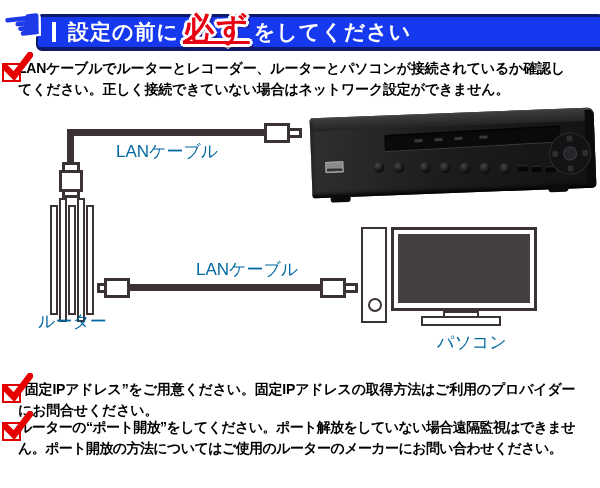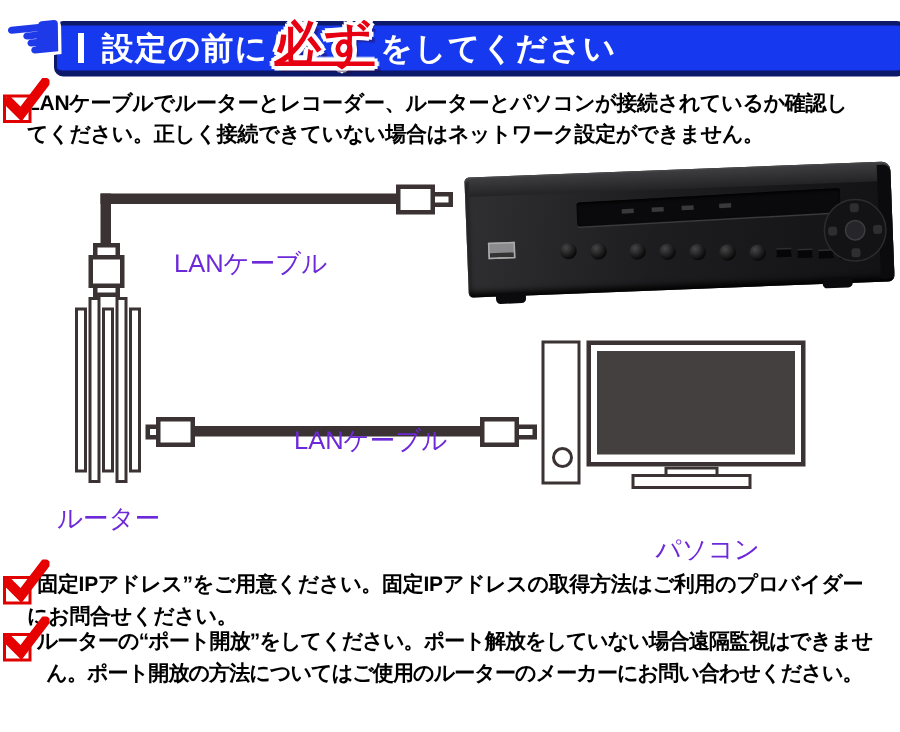--- a/index.html
+++ b/index.html
@@ -23,28 +23,28 @@
         text-shadow:-2px -2px 0 #fff,2px -2px 0 #fff,-2px 2px 0 #fff,2px 2px 0 #fff;}
 
   
   .check-item{position:absolute;left:2px;width:596px;}
   .cbox{position:absolute;left:0;top:5px;width:15px;height:15px;border:2px solid #e00000;background:#fff;}
   .cmark{position:absolute;left:1px;top:-6px;width:30px;height:29px;}
   .cmark path{fill:none;stroke:#e60000;stroke-width:6.5;stroke-linecap:square;}
   .ctext{margin-left:16px;font-size:14px;font-weight:bold;line-height:21px;color:#000000;}
   #item1{top:58px;}  #item1 .ctext{width:560px;letter-spacing:-0.2px;}
   #item2{top:379px;} #item2 .ctext{width:562px;letter-spacing:-0.2px;}
-  #item3{top:417px;text-align:center;} #item3 .ctext{width:570px;letter-spacing:-0.6px;}
+  #item3{top:417px;} #item3 .ctext{width:570px;letter-spacing:-0.6px;}
 
   
   .dg{position:absolute;}
   .cable{background:#3a3233;position:absolute;}
   .rj-outer{position:absolute;background:#fff;border:3px solid #3a3233;}
   .rj-inner{position:absolute;background:#fff;border:3px solid #3a3233;}
-  .dlabel{position:absolute;font-size:17px;color:#6d28d9;white-space:nowrap;margin-top:24px;}
+  .dlabel{position:absolute;font-size:17px;color:#0369a1;white-space:nowrap;}
   .dlabel.b{font-weight:bold;}
 
   
   .slat{position:absolute;width:4px;border:2px solid #3a3233;background:#fff;}
 
   
   .tower{position:absolute;left:361px;top:227px;width:22px;height:92px;border:2px solid #3a3233;background:#fff;}
   .tower .pwr{position:absolute;left:5px;top:69px;width:10px;height:10px;border:2px solid #3a3233;border-radius:50%;background:#fff;}
   .monitor{position:absolute;left:391px;top:227px;width:140px;height:78px;border:3px solid #3a3233;background:#fff;}
   .screen{position:absolute;left:4px;top:4px;right:4px;bottom:5px;background:#454040;}

